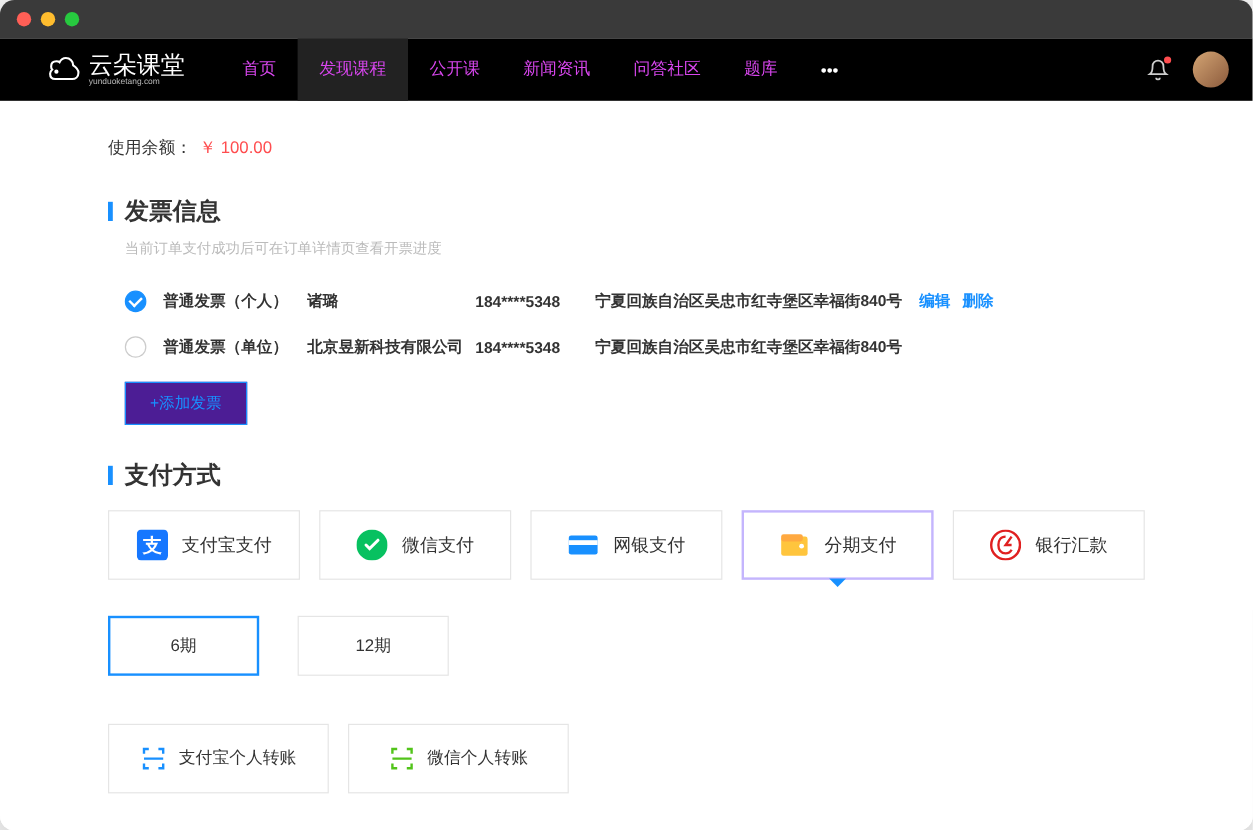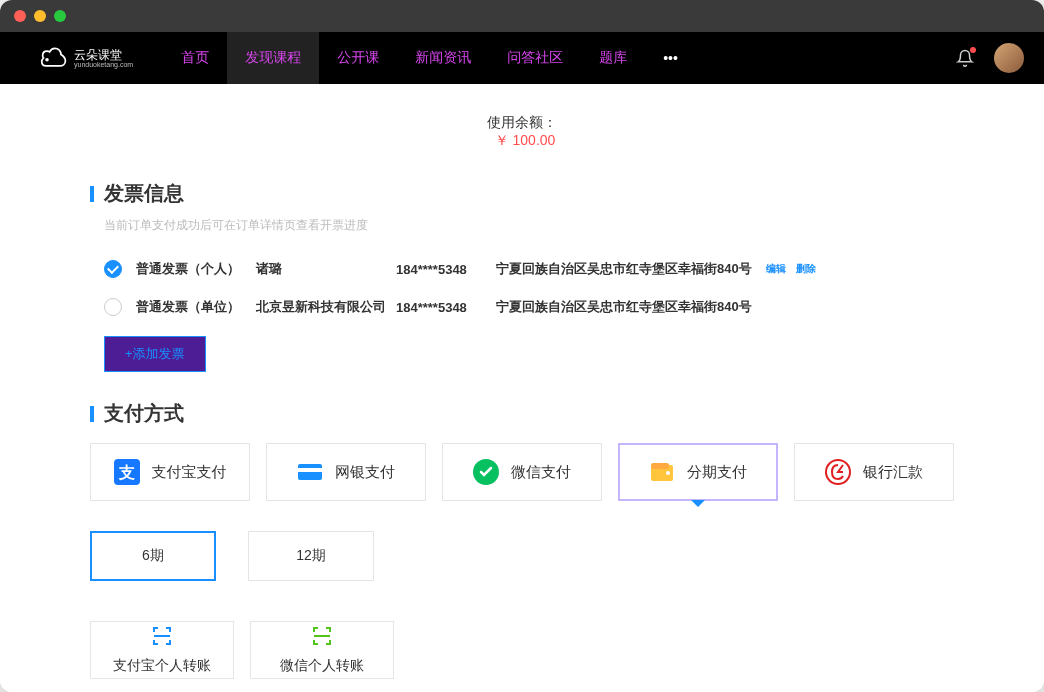--- a/index.html
+++ b/index.html
@@ -14,69 +14,69 @@
 .logo { display: flex; align-items: center; gap: 6px; color: #fff; font-size: 18px; font-weight: 500; margin-right: 30px; }
 .logo-icon { width: 28px; height: 24px; }
 .nav-items { display: flex; align-items: stretch; height: 52px; }
 .nav-item { color: #d946ef; font-size: 14px; padding: 0 18px; display: flex; align-items: center; cursor: pointer; }
 .nav-item.active { background: #222; }
 .nav-right { margin-left: auto; display: flex; align-items: center; gap: 20px; }
 .bell { width: 18px; height: 18px; position: relative; }
 .bell-dot { position: absolute; top: -2px; right: -2px; width: 6px; height: 6px; background: #ff4d4f; border-radius: 50%; }
 .avatar { width: 30px; height: 30px; border-radius: 50%; background: linear-gradient(135deg, #d4a574, #8b5a3c); }
 .content { flex: 1; padding: 30px 90px; overflow-y: auto; background: #fff; }
-.balance-row { display: flex; align-items: center; font-size: 14px; margin-bottom: 30px; flex-direction: column; }
+.balance-row { display: flex; align-items: center; font-size: 14px; margin-bottom: 30px; }
 .balance-label { color: #333; }
 .balance-value { color: #ff4d4f; font-weight: 400; margin-left: 6px; }
 .section { margin-bottom: 28px; }
 .section-header { display: flex; align-items: center; margin-bottom: 10px; }
 .section-bar { width: 4px; height: 16px; background: #1890ff; margin-right: 10px; }
 .section-title { font-size: 20px; font-weight: 600; color: #333; }
 .section-sub { font-size: 12px; color: #bbb; margin-left: 14px; margin-bottom: 16px; }
 .invoice-row { display: flex; align-items: center; padding: 10px 0 10px 14px; font-size: 13px; color: #333; font-weight: bold; }
 .radio { width: 18px; height: 18px; border-radius: 50%; border: 1px solid #ccc; margin-right: 14px; flex-shrink: 0; display: flex; align-items: center; justify-content: center; cursor: pointer; }
 .radio.checked { background: #1890ff; border-color: #1890ff; }
 .radio.checked::after { content: ""; width: 8px; height: 5px; border-left: 2px solid #fff; border-bottom: 2px solid #fff; transform: rotate(-45deg) translate(1px, -1px); }
 .inv-type { width: 120px; }
 .inv-name { width: 140px; }
 .inv-phone { width: 100px; }
 .inv-addr { flex: 1; max-width: 260px; }
 .inv-actions { display: flex; gap: 10px; margin-left: 10px; }
-.link { color: #1890ff; cursor: pointer; font-size: 10px; }
+.link { color: #1890ff; cursor: pointer; font-size: 13px; }
 .add-invoice { border: 1px solid #1890ff; color: #1890ff; font-size: 13px; padding: 8px 20px; background: #4c1d95; cursor: pointer; margin-left: 14px; margin-top: 10px; }
 .pay-grid { display: flex; flex-wrap: wrap; gap: 16px; margin-top: 16px; }
 .pay-box { width: 160px; height: 58px; border: 1px solid #e5e5e5; display: flex; align-items: center; justify-content: center; gap: 12px; font-size: 15px; color: #333; cursor: pointer; background: #fff; position: relative; }
 .pay-box.selected { border: 2px solid #c4b5fd; }
 .pay-box.selected::after { content: ""; position: absolute; bottom: -8px; left: 50%; transform: translateX(-50%); width: 0; height: 0; border-left: 7px solid transparent; border-right: 7px solid transparent; border-top: 7px solid #1890ff; }
 .pay-icon { width: 26px; height: 26px; flex-shrink: 0; }
 .period-row { display: flex; gap: 32px; margin-top: 30px; text-align: center; }
 .period-box { width: 126px; height: 50px; border: 1px solid #e5e5e5; display: flex; align-items: center; justify-content: center; font-size: 14px; color: #333; cursor: pointer; }
 .period-box.selected { border: 2px solid #1890ff; }
 .transfer-row { display: flex; gap: 16px; margin-top: 40px; }
-.transfer-box { width: 144px; height: 58px; border: 1px solid #e5e5e5; display: flex; align-items: center; justify-content: center; gap: 10px; font-size: 14px; color: #333; cursor: pointer; flex-direction: column; }
+.transfer-box { width: 184px; height: 58px; border: 1px solid #e5e5e5; display: flex; align-items: center; justify-content: center; gap: 10px; font-size: 14px; color: #333; cursor: pointer; }
 .transfer-icon { width: 22px; height: 22px; }
 </style>
 </head>
 <body>
 
 <div class="window">
   <div class="titlebar">
     <div class="dot red"></div>
     <div class="dot yellow"></div>
     <div class="dot green"></div>
   </div>
 
   <div class="navbar">
     <div class="logo">
       <svg class="logo-icon" viewBox="0 0 32 24" fill="none">
         <path d="M24 8c0-4-3-7-7-7-3 0-5 2-6 4-1-1-2-1-3-1-3 0-5 2-5 5 0 1 0 2 1 3-1 1-2 2-2 4 0 3 2 5 5 5h16c3 0 6-2 6-6 0-3-2-5-5-7z" stroke="#fff" stroke-width="2" fill="none"></path>
         <circle cx="8" cy="14" r="2" fill="#fff"></circle>
       </svg>
       <div>
-        <div style="font-size:12px;line-height:1">云朵课堂</div>
+        <div style="font-size:20px;line-height:1">云朵课堂</div>
         <div style="font-size:7px;opacity:0.7;line-height:1">yunduoketang.com</div>
       </div>
     </div>
     <div class="nav-items" id="nav-items">
         <div class="nav-item">首页</div>
         <div class="nav-item active">发现课程</div>
         <div class="nav-item">公开课</div>
         <div class="nav-item">新闻资讯</div>
         <div class="nav-item">问答社区</div>
         <div class="nav-item">题库</div>
@@ -139,31 +139,31 @@
       <div class="pay-grid" id="pay-grid">
           <div class="pay-box">
             <svg class="pay-icon" viewBox="0 0 26 26">
               <rect width="26" height="26" rx="4" fill="#1677ff"></rect>
               <text x="13" y="19" text-anchor="middle" fill="#fff" font-size="16" font-weight="bold">支</text>
             </svg>
             <span>支付宝支付</span>
           </div>
           <div class="pay-box">
             <svg class="pay-icon" viewBox="0 0 26 26">
+              <circle cx="13" cy="13" r="13" fill="#07c160"></circle>
+              <path d="M8 13l3 3 7-7" stroke="#fff" stroke-width="2.5" fill="none" stroke-linecap="round"></path>
+            </svg>
+            <span>微信支付</span>
+          </div>
+          <div class="pay-box">
+            <svg class="pay-icon" viewBox="0 0 26 26">
               <rect x="1" y="5" width="24" height="16" rx="2" fill="#1890ff"></rect>
               <rect x="1" y="9" width="24" height="4" fill="#fff"></rect>
             </svg>
             <span>网银支付</span>
-          </div>
-          <div class="pay-box">
-            <svg class="pay-icon" viewBox="0 0 26 26">
-              <circle cx="13" cy="13" r="13" fill="#07c160"></circle>
-              <path d="M8 13l3 3 7-7" stroke="#fff" stroke-width="2.5" fill="none" stroke-linecap="round"></path>
-            </svg>
-            <span>微信支付</span>
           </div>
           <div class="pay-box selected">
             <svg class="pay-icon" viewBox="0 0 26 26">
               <rect x="2" y="6" width="22" height="16" rx="2" fill="#ffc53d"></rect>
               <rect x="2" y="4" width="18" height="6" rx="2" fill="#ffa940"></rect>
               <circle cx="19" cy="14" r="2" fill="#fff"></circle>
             </svg>
             <span>分期支付</span>
           </div>
           <div class="pay-box">

